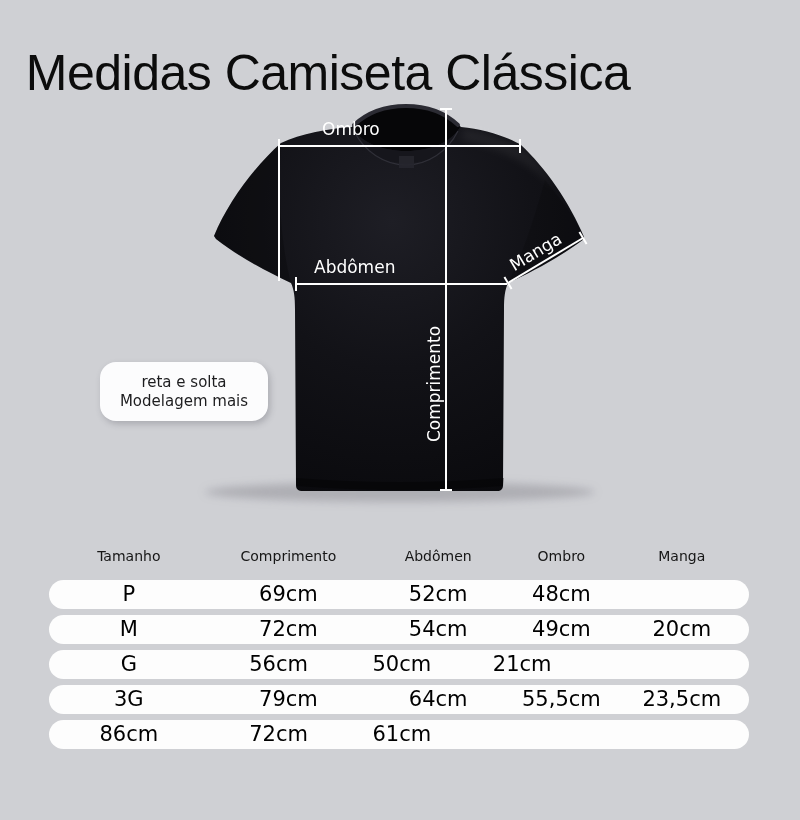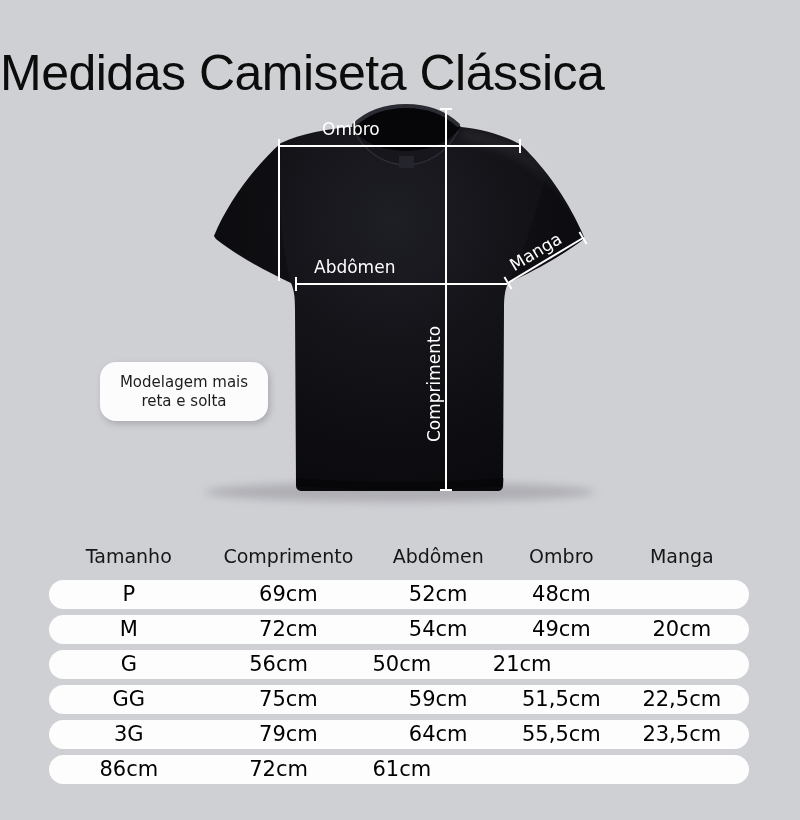--- a/index.html
+++ b/index.html
@@ -5,20 +5,21 @@
   html,body { margin:0; padding:0; }
   body {
     width:800px; height:820px;
     background:#cfd0d4;
     font-family:"DejaVu Sans", sans-serif;
     position:relative;
     overflow:hidden;
   }
   .title {
     position:absolute; top:12px; left:0; width:656px;
+    text-align:center;
     font-family:"Liberation Sans", sans-serif;
     font-size:50px; font-weight:400; color:#0c0c0c;
     letter-spacing:-0.5px;
     line-height:54px;
   }
   svg.figure { position:absolute; left:0; top:0; width:800px; height:820px; }
   .lbl {
     position:absolute; color:#ffffff; font-size:17px; line-height:17px;
     white-space:nowrap;
   }
@@ -29,21 +30,21 @@
   .callout {
     position:absolute; left:100px; top:362px; width:168px; height:59px;
     background:#fcfcfd; border-radius:16px;
     box-shadow:2px 3px 6px rgba(60,60,70,0.25);
     display:flex; flex-direction:column; justify-content:center;
     text-align:center; font-size:15px; line-height:19px; color:#1d1d1f;
   }
   .size-table { position:absolute; left:49px; top:540px; width:700px; }
   .thead {
     display:flex; height:32px; line-height:32px;
-    font-size:19px; color:#161616; margin-bottom:8px;
+    font-size:14px; color:#161616; margin-bottom:8px;
   }
   .trow {
     display:flex; height:29px; line-height:29px;
     background:#fdfdfd; border-radius:15px; margin-bottom:6px;
     font-size:21px; color:#000000;
   }
   .c  { text-align:center; overflow:hidden; }
   .c0 { width:22.8%; }
   .c1 { width:22.8%; }
   .c2 { width:20%;   }
@@ -128,22 +129,22 @@
     <line x1="579.4" y1="232" x2="586.6" y2="244"></line>
   </g>
 </svg>
 
 <div class="lbl lbl-ombro">Ombro</div>
 <div class="lbl lbl-abdomen">Abdômen</div>
 <div class="lbl lbl-comprimento">Comprimento</div>
 <div class="lbl lbl-manga">Manga</div>
 
 <div class="callout">
+  <div>reta e solta</div>
   <div>Modelagem mais</div>
-  <div>reta e solta</div>
 </div>
 
 <div class="size-table">
   <div class="thead">
     <div class="c c0">Tamanho</div>
     <div class="c c1">Comprimento</div>
     <div class="c c2">Abdômen</div>
     <div class="c c3">Ombro</div>
     <div class="c c4">Manga</div>
   </div>
@@ -161,27 +162,20 @@
     <div class="c c3">49cm</div>
     <div class="c c4">20cm</div>
   </div>
   <div class="trow">
     <div class="c c0">G</div>
     <div class="c c2">56cm</div>
     <div class="c c3">50cm</div>
     <div class="c c4">21cm</div>
   </div>
   <div class="trow">
-    <div class="c c0">GG</div>
-    <div class="c c1">75cm</div>
-    <div class="c c2">59cm</div>
-    <div class="c c3">51,5cm</div>
-    <div class="c c4">22,5cm</div>
-  </div>
-  <div class="trow">
     <div class="c c0">3G</div>
     <div class="c c1">79cm</div>
     <div class="c c2">64cm</div>
     <div class="c c3">55,5cm</div>
     <div class="c c4">23,5cm</div>
   </div>
   <div class="trow">
     <div class="c c1">86cm</div>
     <div class="c c2">72cm</div>
     <div class="c c3">61cm</div>

